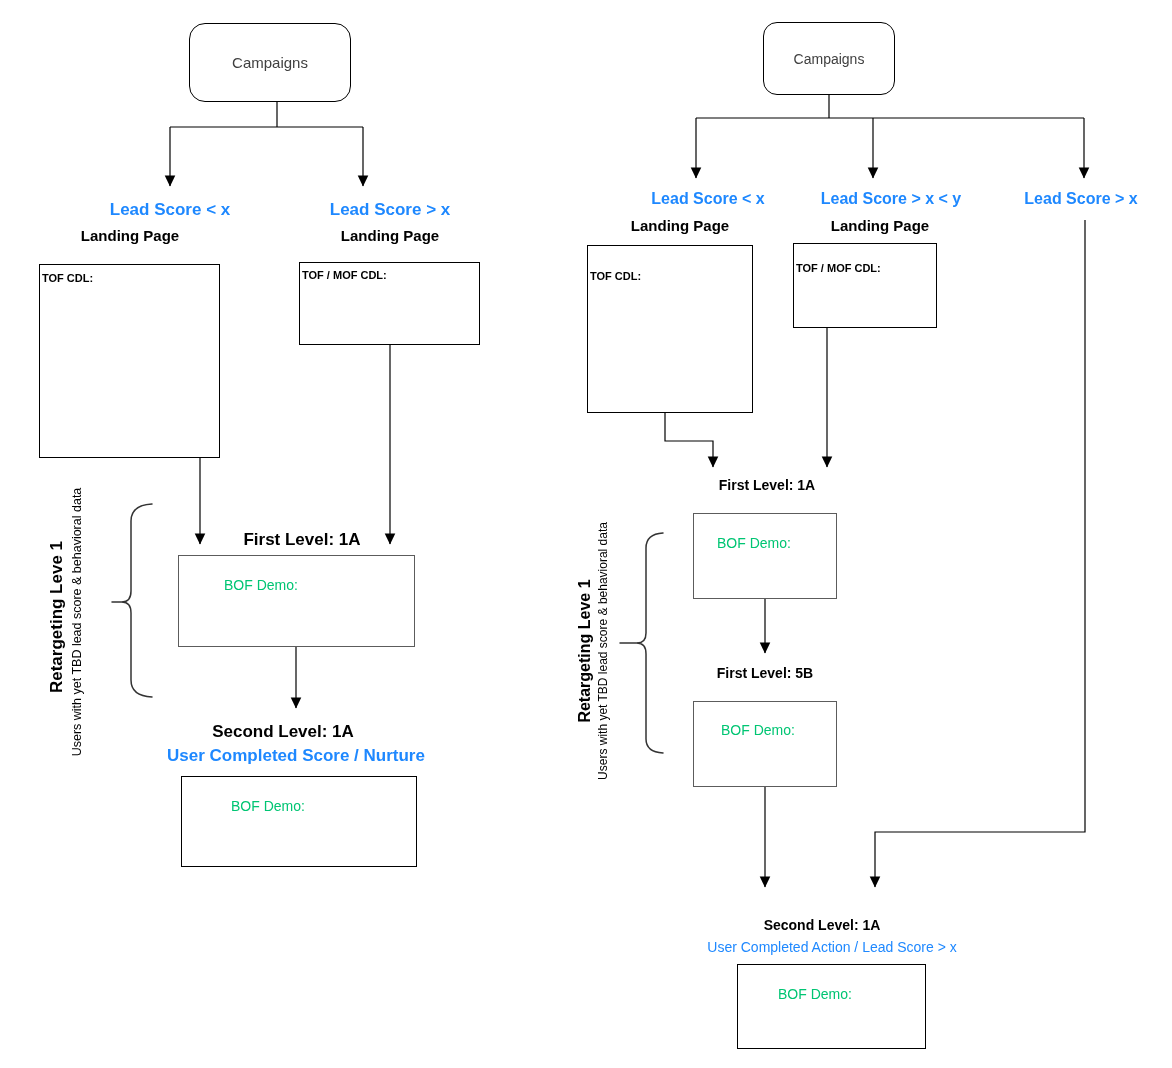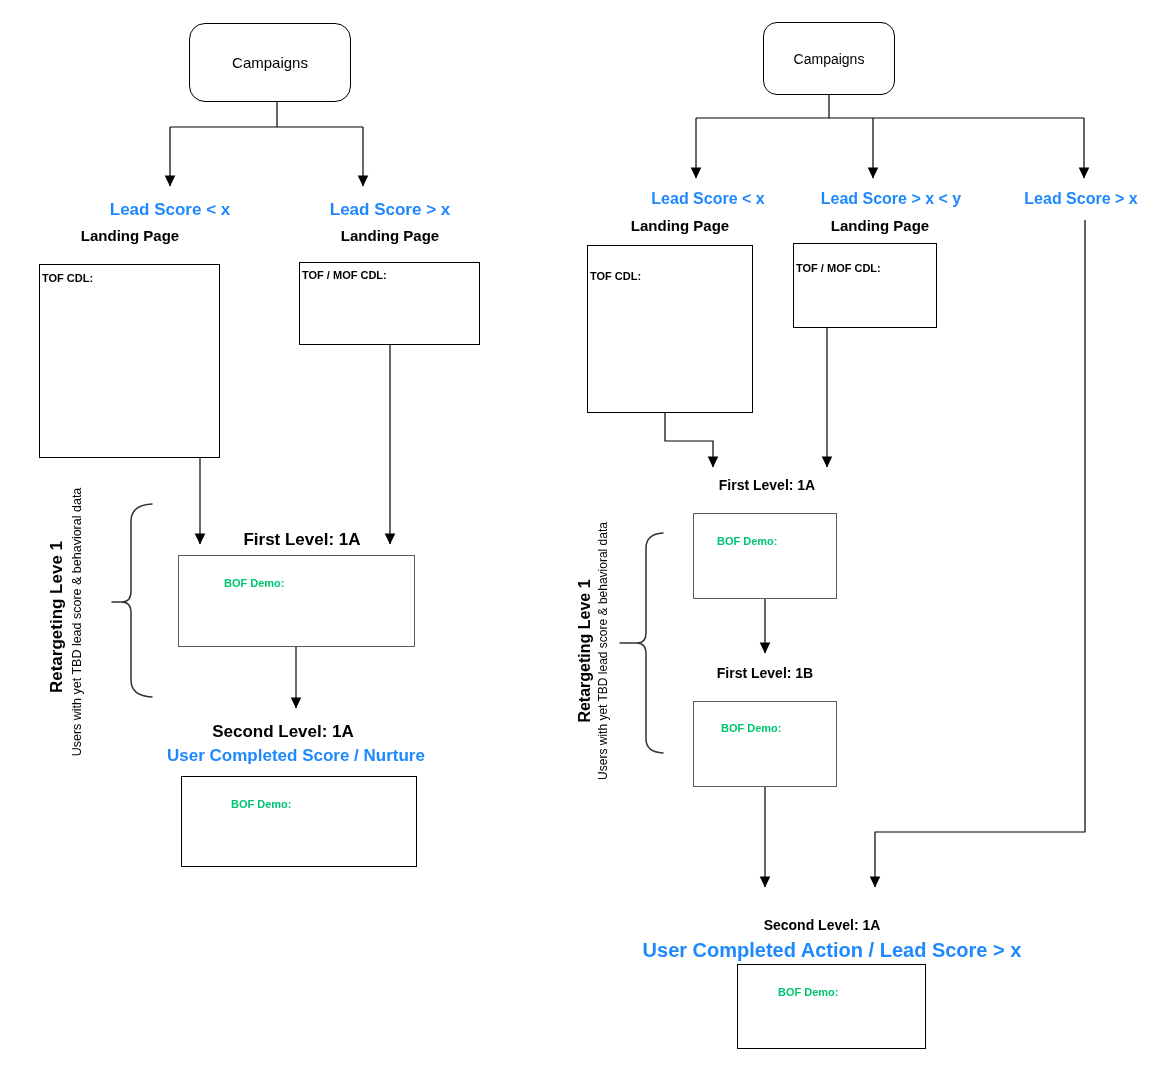--- a/index.html
+++ b/index.html
@@ -6,32 +6,32 @@
   html,body { background:#ffffff; }
   body { font-family:"Liberation Sans","DejaVu Sans",sans-serif; }
   #canvas {
     position:relative; width:1172px; height:1068px; background:#ffffff;
     overflow:hidden;
   }
   #wires { position:absolute; left:0; top:0; width:1172px; height:1068px; }
   .node { position:absolute; background:#fff; border:1px solid #000; }
   .rounded { border-radius:16px; border:1.4px solid #000;
              display:flex; align-items:center; justify-content:center; }
-  .root-label { font-size:15px; color:#000000; }
+  .root-label { font-size:15px; color:#404040; }
   .graybox { border:1px solid #5c5c5c; }
   .boxtag { position:absolute; font-size:11px; font-weight:bold; color:#000; white-space:nowrap; }
-  .greentag { position:absolute; font-size:11px; font-weight:bold; white-space:nowrap; }
+  .greentag { position:absolute; font-size:14px; font-weight:normal; white-space:nowrap; }
   .ctr { position:absolute; transform:translateX(-50%); white-space:nowrap; text-align:center; }
   .lead  { font-weight:bold; font-size:17px; }
   .lead-r{ font-weight:bold; font-size:16px; }
   .lp    { font-weight:bold; font-size:15px; color:#000; }
   .lvl   { font-weight:bold; font-size:17px; color:#000; }
   .lvl-r { font-weight:bold; font-size:14px; color:#000; }
   .act   { font-weight:bold; font-size:17px; }
-  .act-r { font-weight:bold; font-size:20px; }
+  .act-r { font-weight:normal; font-size:14px; }
   .rot { position:absolute; white-space:nowrap; color:#000;
          transform:translate(-50%,-50%) rotate(-90deg); }
   .rot-bold  { font-weight:bold; font-size:17px; }
   .rot-small { font-size:12.5px; }
   .rot-bold-r  { font-weight:bold; font-size:16px; }
   .rot-small-r { font-size:12px; }
 </style>
 </head>
 <body>
 
@@ -123,21 +123,21 @@
   </div>
   <div class="node" style="left:793px; top:243px; width:144px; height:85px;">
     <span class="boxtag" style="left:2px; top:18px;">TOF / MOF CDL:</span>
   </div>
 
   <div class="ctr lvl-r" style="left:767px; top:477px;">First Level: 1A</div>
   <div class="node graybox" style="left:693px; top:513px; width:144px; height:86px;">
     <span class="greentag" style="left:23px; top:21px; color:#00C573;">BOF Demo:</span>
   </div>
 
-  <div class="ctr lvl-r" style="left:765px; top:665px;">First Level: 1B</div>
+  <div class="ctr lvl-r" style="left:765px; top:665px;">First Level: 5B</div>
   <div class="node graybox" style="left:693px; top:701px; width:144px; height:86px;">
     <span class="greentag" style="left:27px; top:20px; color:#00C573;">BOF Demo:</span>
   </div>
 
   <div class="ctr lvl-r" style="left:822px; top:917px;">Second Level: 1A</div>
   <div class="ctr act-r" style="left:832px; top:939px; color:#1E88FF;">User Completed Action / Lead Score &gt; x</div>
   <div class="node" style="left:737px; top:964px; width:189px; height:85px;">
     <span class="greentag" style="left:40px; top:21px; color:#00C573;">BOF Demo:</span>
   </div>
 

